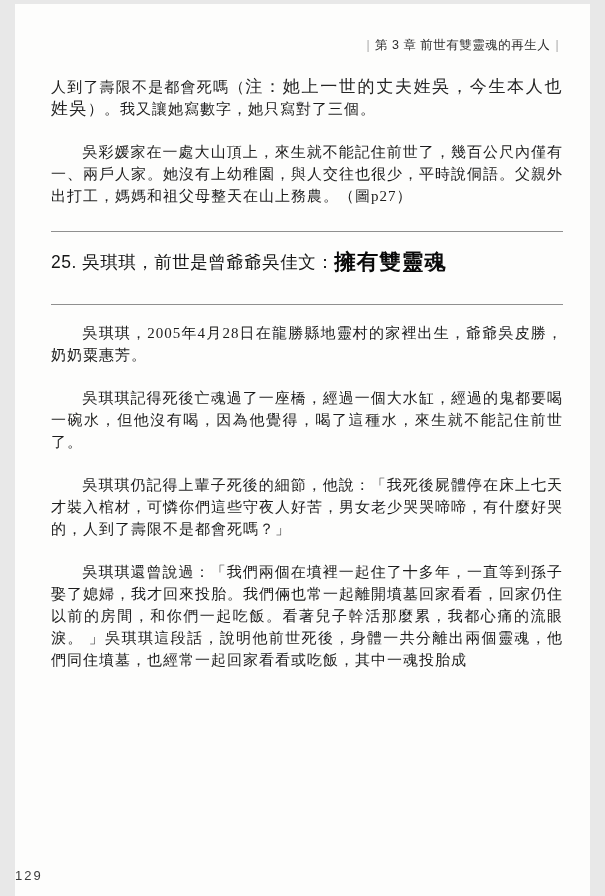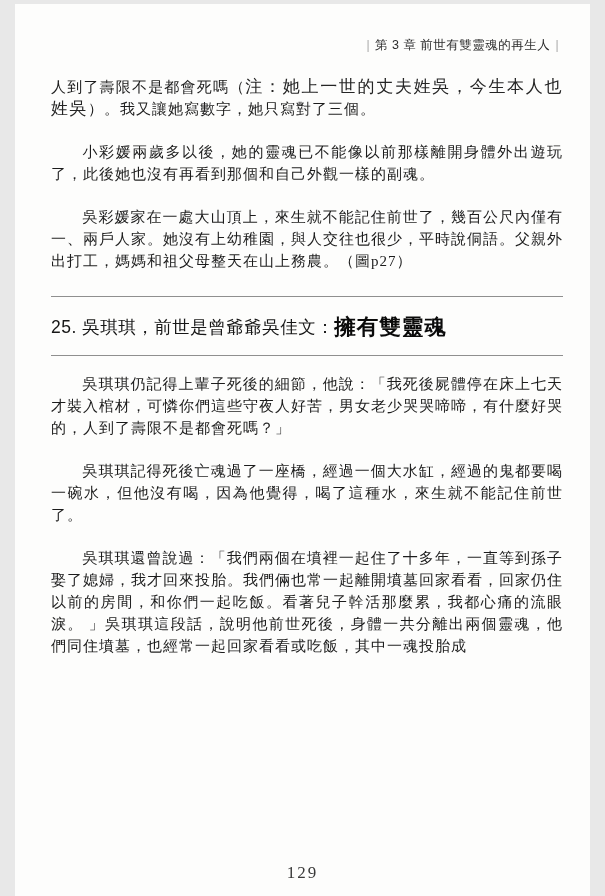--- a/index.html
+++ b/index.html
@@ -52,21 +52,21 @@
   p.body.no-indent { text-indent: 0; }
   .kai-note {
     font-size: 17px;
     color: #252525;
     letter-spacing: 1.5px;
   }
   .section-heading-block {
     border-top: 1px solid #8f8f8f;
     border-bottom: 1px solid #8f8f8f;
     margin: 24px 0 17px 0;
-    padding: 15px 0 14px 0;
+    padding: 15px 0 28px 0;
     font-family: "Liberation Sans", "DejaVu Sans", sans-serif;
     white-space: nowrap;
   }
   .section-title-prefix {
     font-size: 17.5px;
     font-weight: 500;
     color: #161616;
     letter-spacing: 0.5px;
   }
   .section-title-emphasis {
@@ -74,56 +74,56 @@
     font-weight: 900;
     color: #0a0a0a;
     letter-spacing: 1px;
     vertical-align: -1px;
   }
   .page-number {
     position: absolute;
     bottom: 17px;
     left: 0;
     right: 0;
-    text-align: center;
-    font-family: Liberation Serif, serif;
-    font-size: 17px;
+    text-align: left;
+    font-family: Liberation Sans, sans-serif;
+    font-size: 13px;
     font-weight: 400;
     color: #3a3a3a;
     letter-spacing: 2px;
   }
 </style>
 </head>
 <body>
 
 <div class="page">
 
   <div class="running-header">
     <span class="bar">|</span><span>第 3 章 前世有雙靈魂的再生人</span><span class="bar">|</span>
   </div>
 
   <div class="content">
 
     <p class="body no-indent"><span>人到了壽限不是都會死嗎（</span><span class="kai-note">注：她上一世的丈夫姓吳，今生本人也姓吳</span><span>）。我又讓她寫數字，她只寫對了三個。</span></p>
 
 
-    <p class="body indent">小彩媛兩歲多以後，她的靈魂已不能像以前那樣離開身體外出遊玩了，此後她也沒有再看到那個和自己外觀一樣的副魂。</p>
 
     <p class="body indent">吳彩媛家在一處大山頂上，來生就不能記住前世了，幾百公尺內僅有一、兩戶人家。她沒有上幼稚園，與人交往也很少，平時說侗語。父親外出打工，媽媽和祖父母整天在山上務農。（圖p27）</p>
 
     <div class="section-heading-block">
       <span class="section-title-prefix">25. 吳琪琪，前世是曾爺爺吳佳文：</span><span class="section-title-emphasis">擁有雙靈魂</span>
     </div>
 
+    <p class="body indent">吳琪琪，2005年4月28日在龍勝縣地靈村的家裡出生，爺爺吳皮勝，奶奶粟惠芳。</p>
 
 
 
+    <p class="body indent">吳琪琪記得死後亡魂過了一座橋，經過一個大水缸，經過的鬼都要喝一碗水，但他沒有喝，因為他覺得，喝了這種水，來生就不能記住前世了。</p>
+
     <p class="body indent">吳琪琪仍記得上輩子死後的細節，他說：「我死後屍體停在床上七天才裝入棺材，可憐你們這些守夜人好苦，男女老少哭哭啼啼，有什麼好哭的，人到了壽限不是都會死嗎？」</p>
-
-    <p class="body indent">吳琪琪記得死後亡魂過了一座橋，經過一個大水缸，經過的鬼都要喝一碗水，但他沒有喝，因為他覺得，喝了這種水，來生就不能記住前世了。</p>
 
     <p class="body indent">吳琪琪還曾說過：「我們兩個在墳裡一起住了十多年，一直等到孫子娶了媳婦，我才回來投胎。我們倆也常一起離開墳墓回家看看，回家仍住以前的房間，和你們一起吃飯。看著兒子幹活那麼累，我都心痛的流眼淚。 」吳琪琪這段話，說明他前世死後，身體一共分離出兩個靈魂，他們同住墳墓，也經常一起回家看看或吃飯，其中一魂投胎成</p>
 
   </div>
 
   <div class="page-number">129</div>
 
 </div>
 
 </body></html>

